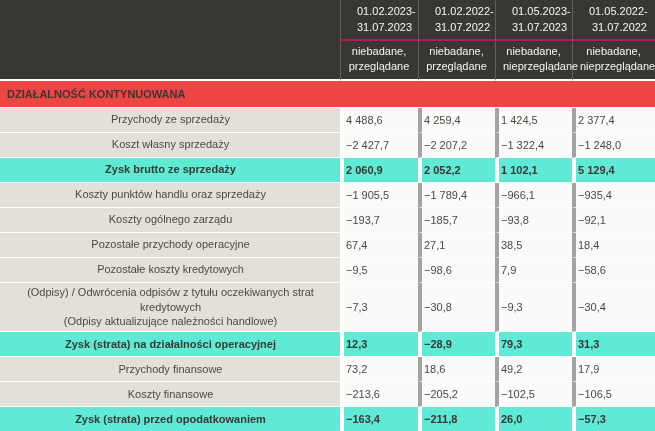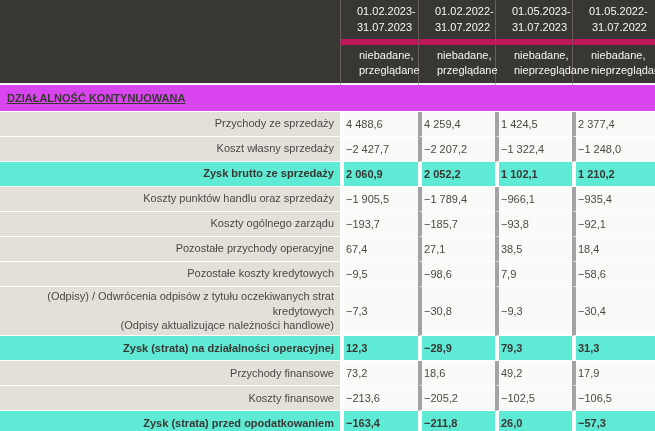--- a/index.html
+++ b/index.html
@@ -30,59 +30,58 @@
   }
   th.corner {
     border-bottom: 2px solid #ffffff;
   }
   th.period {
     text-align: right;
     padding: 4px 8px 3px 16px;
     white-space: pre-line;
     line-height: 1.45;
     border-left: 1px solid #625f5b;
-    border-bottom: 6px solid #be185d;
+    border-bottom: 2px solid #be185d;
     font-size: 11px;
   }
   th.audit {
-    text-align: left;
-    padding: 3px 8px 4px 18px;
+    text-align: center;
+    padding: 3px 8px 4px 7px;
     white-space: pre-line;
     line-height: 1.4;
     border-left: 1px solid #625f5b;
     border-bottom: 2px solid #ffffff;
     font-size: 11px;
   }
   
   td {
     border-bottom: 1px solid #ffffff;
     vertical-align: middle;
     height: 20px;
   }
   td.lbl {
     background: #e3e0da;
     padding: 2px 6px 2px 7px;
-    text-align: right;
+    text-align: center;
     white-space: pre-line;
     line-height: 1.35;
   }
   td.val {
     background: #fafaf8;
     text-align: left;
     padding: 2px 8px 2px 2px;
     border-left: 4px solid #a3a3a3;
   }
   td.val.first { border-left-color: #ffffff; }
   tr.section td {
-    background: #d946ef;
+    background: #ef4444;
     font-weight: bold;
     color: #393734;
     padding: 3px 14px 3px 7px;
     height: 20px;
-    text-decoration: underline;
   }
   tr.total td.lbl, tr.total td.val {
     background: #5eead4;
     font-weight: bold;
     color: #393734;
   }
   tr.total td.val { border-left-color: #ffffff; }
 </style>
 </head>
 <body>
@@ -136,21 +135,21 @@
         <td class="val first">−2 427,7</td>
         <td class="val">−2 207,2</td>
         <td class="val">−1 322,4</td>
         <td class="val">−1 248,0</td>
       </tr>
       <tr class="total">
         <td class="lbl">Zysk brutto ze sprzedaży</td>
         <td class="val first">2 060,9</td>
         <td class="val">2 052,2</td>
         <td class="val">1 102,1</td>
-        <td class="val">1 210,2</td>
+        <td class="val">5 129,4</td>
       </tr>
       <tr>
         <td class="lbl">Koszty punktów handlu oraz sprzedaży</td>
         <td class="val first">−1 905,5</td>
         <td class="val">−1 789,4</td>
         <td class="val">−966,1</td>
         <td class="val">−935,4</td>
       </tr>
       <tr>
         <td class="lbl">Koszty ogólnego zarządu</td>

